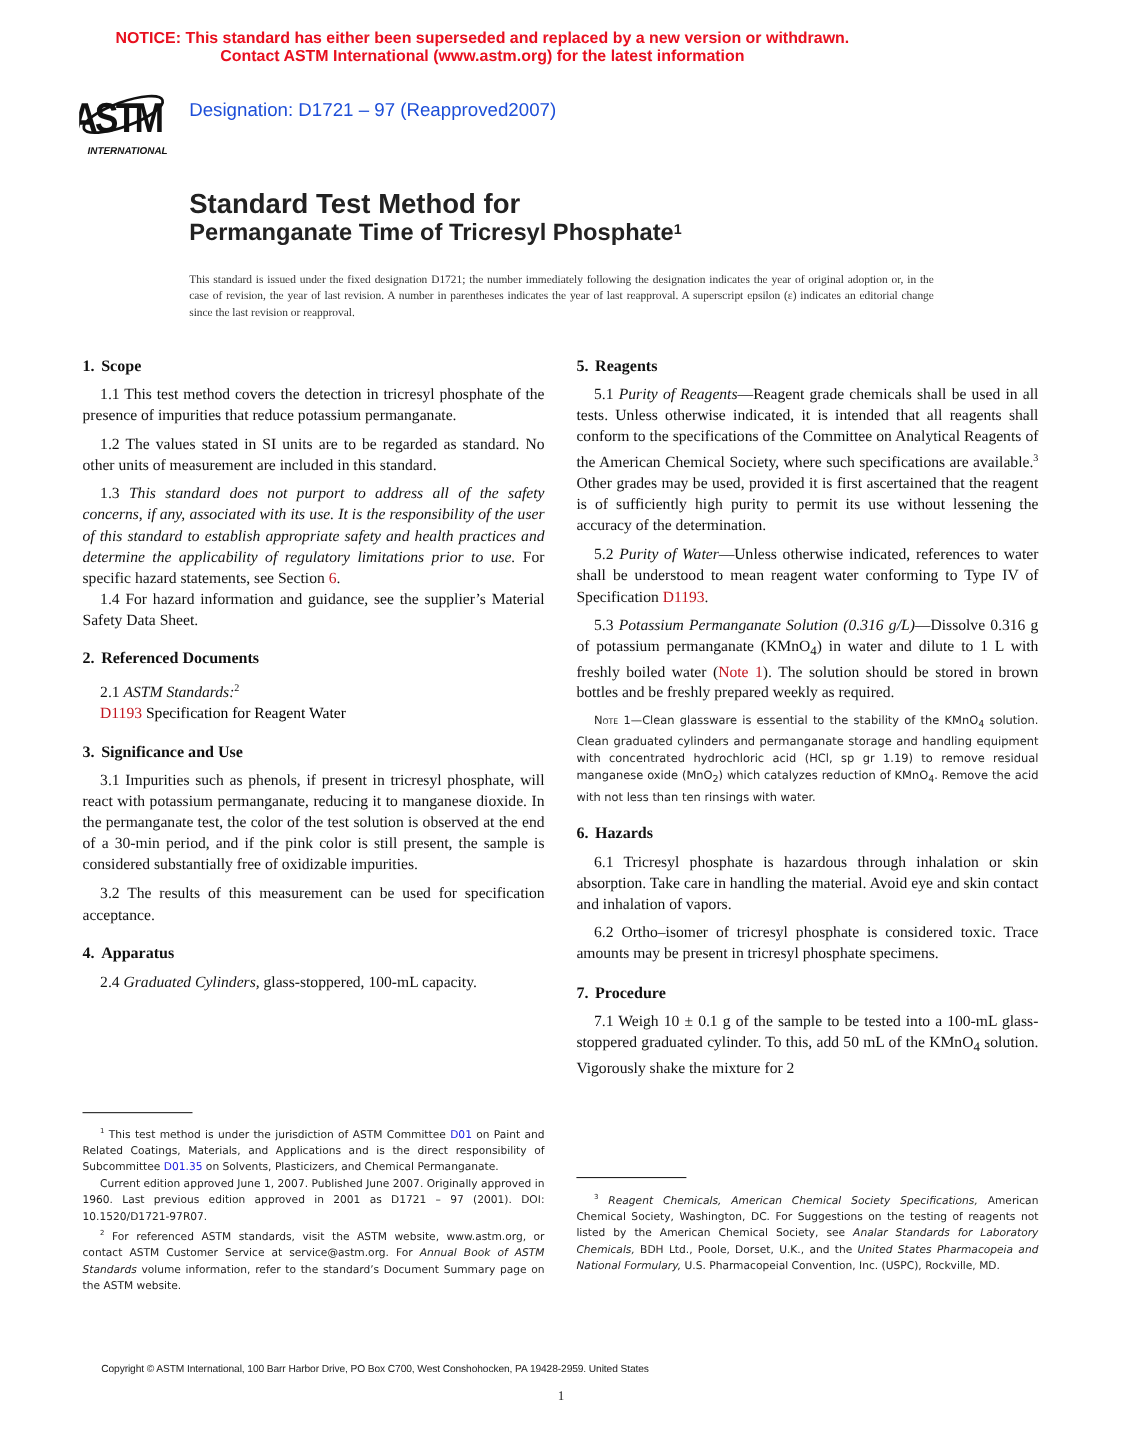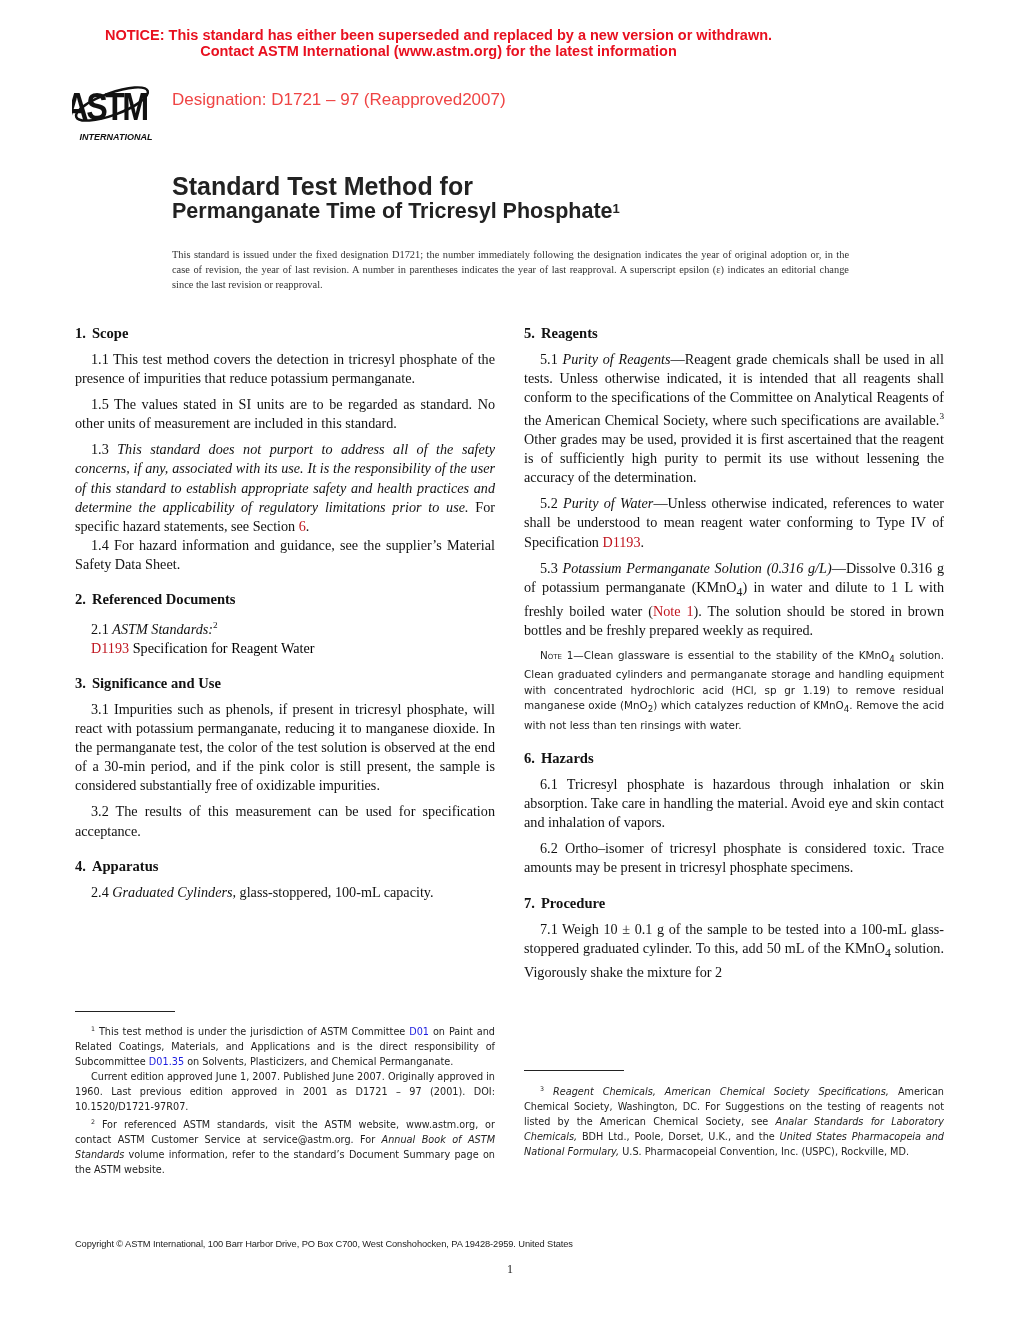--- a/index.html
+++ b/index.html
@@ -1,20 +1,20 @@
 <!DOCTYPE html>
 <html><head>
 <meta charset="utf-8">
 <style>
   html, body { margin: 0; padding: 0; background: #ffffff; }
   body { width: 1020px; height: 1320px; position: relative; overflow: hidden; font-family: "Liberation Serif", serif; color: #111; }
   .notice { position: absolute; top: 27px; left: 0; width: 877px; text-align: center; color: #e8101f; font-family: "Liberation Sans", sans-serif; font-weight: bold; font-size: 14.5px; line-height: 16px; }
   .logo { position: absolute; left: 72px; top: 74px; width: 90px; height: 70px; }
   .logo svg { display: block; }
-  .designation { position: absolute; left: 172px; top: 90px; font-family: "Liberation Sans", sans-serif; font-size: 17px; color: #ef4444; }
+  .designation { position: absolute; left: 172px; top: 90px; font-family: "Liberation Sans", sans-serif; font-size: 17px; color: #1d4ed8; }
   .title { position: absolute; left: 172px; top: 175px; font-family: "Liberation Sans", sans-serif; font-weight: bold; color: #222; }
   .title .l1 { font-size: 25px; line-height: 23px; }
   .title .l2 { font-size: 21.5px; line-height: 26px; }
   .title sup { font-size: 13px; vertical-align: top; position: relative; top: -2px; }
   .issued { position: absolute; left: 172px; top: 247px; width: 677px; font-size: 10.4px; line-height: 15.2px; text-align: justify; color: #333; }
   .col { position: absolute; top: 323px; width: 420px; font-size: 14.2px; line-height: 19.1px; text-align: justify; }
   .col.left { left: 75px; }
   .col.right { left: 524px; width: 420px; }
   h2 { font-size: 14.6px; font-weight: bold; margin: 0 0 7px 0; line-height: 20px; }
   h2 .num { margin-right: 6px; }
@@ -23,21 +23,21 @@
   .sec { margin-bottom: 15px; }
   .red { color: #c0141e; }
   .blue { color: #000000; }
   .note { font-family: "DejaVu Sans", sans-serif; font-size: 10.4px; line-height: 15.4px; text-indent: 16px; margin: 8px 0 12px 0; color: #222; }
   .note .label { font-variant: small-caps; }
   .fn-rule { position: absolute; width: 100px; border-top: 1px solid #222; }
   .footnotes { position: absolute; font-family: "DejaVu Sans", sans-serif; font-size: 9.7px; line-height: 15px; text-align: justify; color: #222; }
   .footnotes p { margin: 0; text-indent: 16px; }
   .footnotes .blue { color: #1a1adf; }
   sup { font-size: 0.65em; }
-  .copyright { position: absolute; left: 75px; top: 1239px; font-family: "Liberation Sans", sans-serif; font-size: 9.3px; color: #222; letter-spacing: -0.1px; }
+  .copyright { position: absolute; left: 92px; top: 1239px; font-family: "Liberation Sans", sans-serif; font-size: 9.3px; color: #222; letter-spacing: -0.1px; }
   .pagenum { position: absolute; left: 507px; top: 1262px; font-size: 12px; color: #222; }
   .ref-line { text-indent: 16px; }
 </style>
 </head>
 <body>
 
 <div class="notice">
   <div>NOTICE: This standard has either been superseded and replaced by a new version or withdrawn.</div>
   <div>Contact ASTM International (www.astm.org) for the latest information</div>
 </div>
@@ -56,21 +56,21 @@
   <div class="l1">Standard Test Method for</div>
   <div class="l2"><span>Permanganate Time of Tricresyl Phosphate</span><sup>1</sup></div>
 </div>
 
 <div class="issued">This standard is issued under the fixed designation D1721; the number immediately following the designation indicates the year of original adoption or, in the case of revision, the year of last revision. A number in parentheses indicates the year of last reapproval. A superscript epsilon (ε) indicates an editorial change since the last revision or reapproval.</div>
 
 <div class="col left">
   <div class="sec">
     <h2><span class="num">1.</span><span>Scope</span></h2>
     <p>1.1  This test method covers the detection in tricresyl phosphate of the presence of impurities that reduce potassium permanganate.</p>
-    <p>1.5  The values stated in SI units are to be regarded as standard. No other units of measurement are included in this standard.</p>
+    <p>1.2  The values stated in SI units are to be regarded as standard. No other units of measurement are included in this standard.</p>
     <p class="tight"><span>1.3 </span><i>This standard does not purport to address all of the safety concerns, if any, associated with its use. It is the responsibility of the user of this standard to establish appropriate safety and health practices and determine the applicability of regulatory limitations prior to use.</i><span> For specific hazard statements, see Section </span><span class="red">6</span><span>.</span></p>
     <p>1.4  For hazard information and guidance, see the supplier’s Material Safety Data Sheet.</p>
   </div>
 
   <div class="sec">
     <h2><span class="num">2.</span><span>Referenced Documents</span></h2>
     <p class="tight"><span>2.1 </span><i>ASTM Standards:</i><sup>2</sup></p>
     <p class="ref-line"><span class="red">D1193</span><span class="blue"> Specification for Reagent Water</span></p>
   </div>
 

